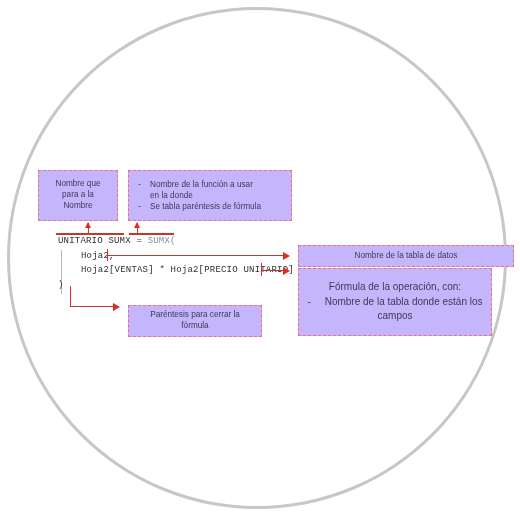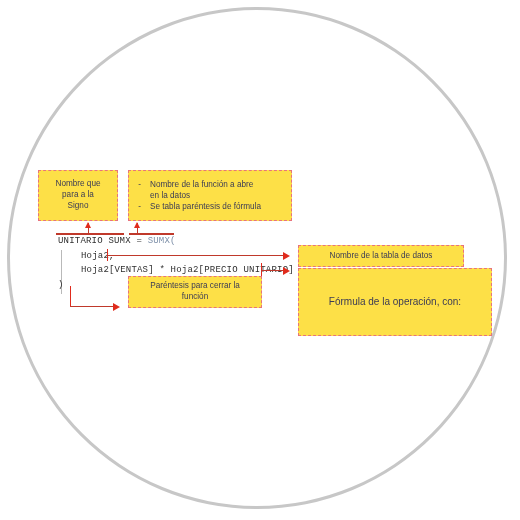--- a/index.html
+++ b/index.html
@@ -30,21 +30,21 @@
   .callout {
     position: absolute;
     box-sizing: border-box;
     border: 1px dashed #e8737c;
     color: #3b3b55;
     font-family: "Liberation Sans", sans-serif;
     text-align: center;
     display: flex;
     flex-direction: column;
     justify-content: center;
-    background: #fde047;
+    background: #c4b5fd;
   }
   .callout .line {
     display: block;
     line-height: 1.32;
     white-space: pre;
   }
   #box-name {
     left: 38px;  top: 170px;  width: 80px;  height: 51px;
     font-size: 8.2px;
   }
@@ -56,36 +56,36 @@
   }
   #box-func .bullet {
     display: flex;
     gap: 8px;
     line-height: 1.38;
   }
   #box-func .bullet .dash { width: 5px; flex: 0 0 5px; }
   #box-func .bullet .txt { text-align: left; white-space: pre; }
 
   #box-table {
-    left: 298px; top: 245px; width: 166px; height: 22px;
+    left: 298px; top: 245px; width: 216px; height: 22px;
     font-size: 8.2px;
   }
   #box-formula {
     left: 298px; top: 268px; width: 194px; height: 68px;
     font-size: 10px;
   }
   #box-formula .hdr { line-height: 1.45; }
   #box-formula .bullet {
     display: block;
     line-height: 1.45;
     white-space: pre-wrap;
     padding: 0 6px;
   }
   #box-paren {
-    left: 128px; top: 276px; width: 134px; height: 32px;
+    left: 128px; top: 305px; width: 134px; height: 32px;
     font-size: 8.2px;
   }
 
   
   #code {
     position: absolute;
     left: 58px;
     top: 234px;
     font-family: "Liberation Mono", monospace;
     font-size: 9px;
@@ -135,31 +135,31 @@
 </head>
 <body>
 
 <div id="canvas">
 
   <div id="circle"></div>
 
   <div class="callout" id="box-name">
     <span class="line">Nombre que</span>
     <span class="line">para a la</span>
-    <span class="line">Signo</span>
+    <span class="line">Nombre</span>
   </div>
 
   <div class="callout" id="box-func">
     <div class="bullet">
       <span class="dash">-</span>
-      <span class="txt">Nombre de la función a abre</span>
+      <span class="txt">Nombre de la función a usar</span>
     </div>
     <div class="bullet">
       <span class="dash"></span>
-      <span class="txt">en la datos</span>
+      <span class="txt">en la donde</span>
     </div>
     <div class="bullet">
       <span class="dash">-</span>
       <span class="txt">Se tabla paréntesis de fórmula</span>
     </div>
   </div>
 
   <div class="stroke v" style="left:88px; top:223px; height:11px;"></div>
   <div class="arrow-up" style="left:85px; top:222px;"></div>
   <div class="stroke h-thick" style="left:56px; top:233px; width:68px;"></div>
@@ -173,32 +173,33 @@
 <span class="ind">Hoja2,</span>
 <span class="ind">Hoja2[VENTAS] * Hoja2[PRECIO UNITARIO]</span>
 <span>)</span></div>
 
   <div class="callout" id="box-table">
     <span class="line">Nombre de la tabla de datos</span>
   </div>
 
   <div class="callout" id="box-formula">
     <span class="hdr">Fórmula de la operación, con:</span>
+    <span class="bullet">-     Nombre de la tabla donde están los campos</span>
   </div>
 
   <div class="stroke v" style="left:107px; top:249px; height:12px; background:#e02b1d;"></div>
   <div class="stroke h" style="left:107px; top:255px; width:177px;"></div>
   <div class="arrow-right" style="left:283px; top:252px;"></div>
 
   <div class="stroke v" style="left:261px; top:263px; height:13px; background:#e02b1d;"></div>
   <div class="stroke h" style="left:261px; top:270px; width:23px;"></div>
   <div class="arrow-right" style="left:283px; top:267px;"></div>
 
   <div class="callout" id="box-paren">
     <span class="line">Paréntesis para cerrar la</span>
-    <span class="line">función</span>
+    <span class="line">fórmula</span>
   </div>
 
   <div class="stroke v" style="left:70px; top:286px; height:21px; background:#e02b1d;"></div>
   <div class="stroke h" style="left:70px; top:306px; width:44px;"></div>
   <div class="arrow-right" style="left:113px; top:303px;"></div>
 
 </div>
 
 </body></html>

